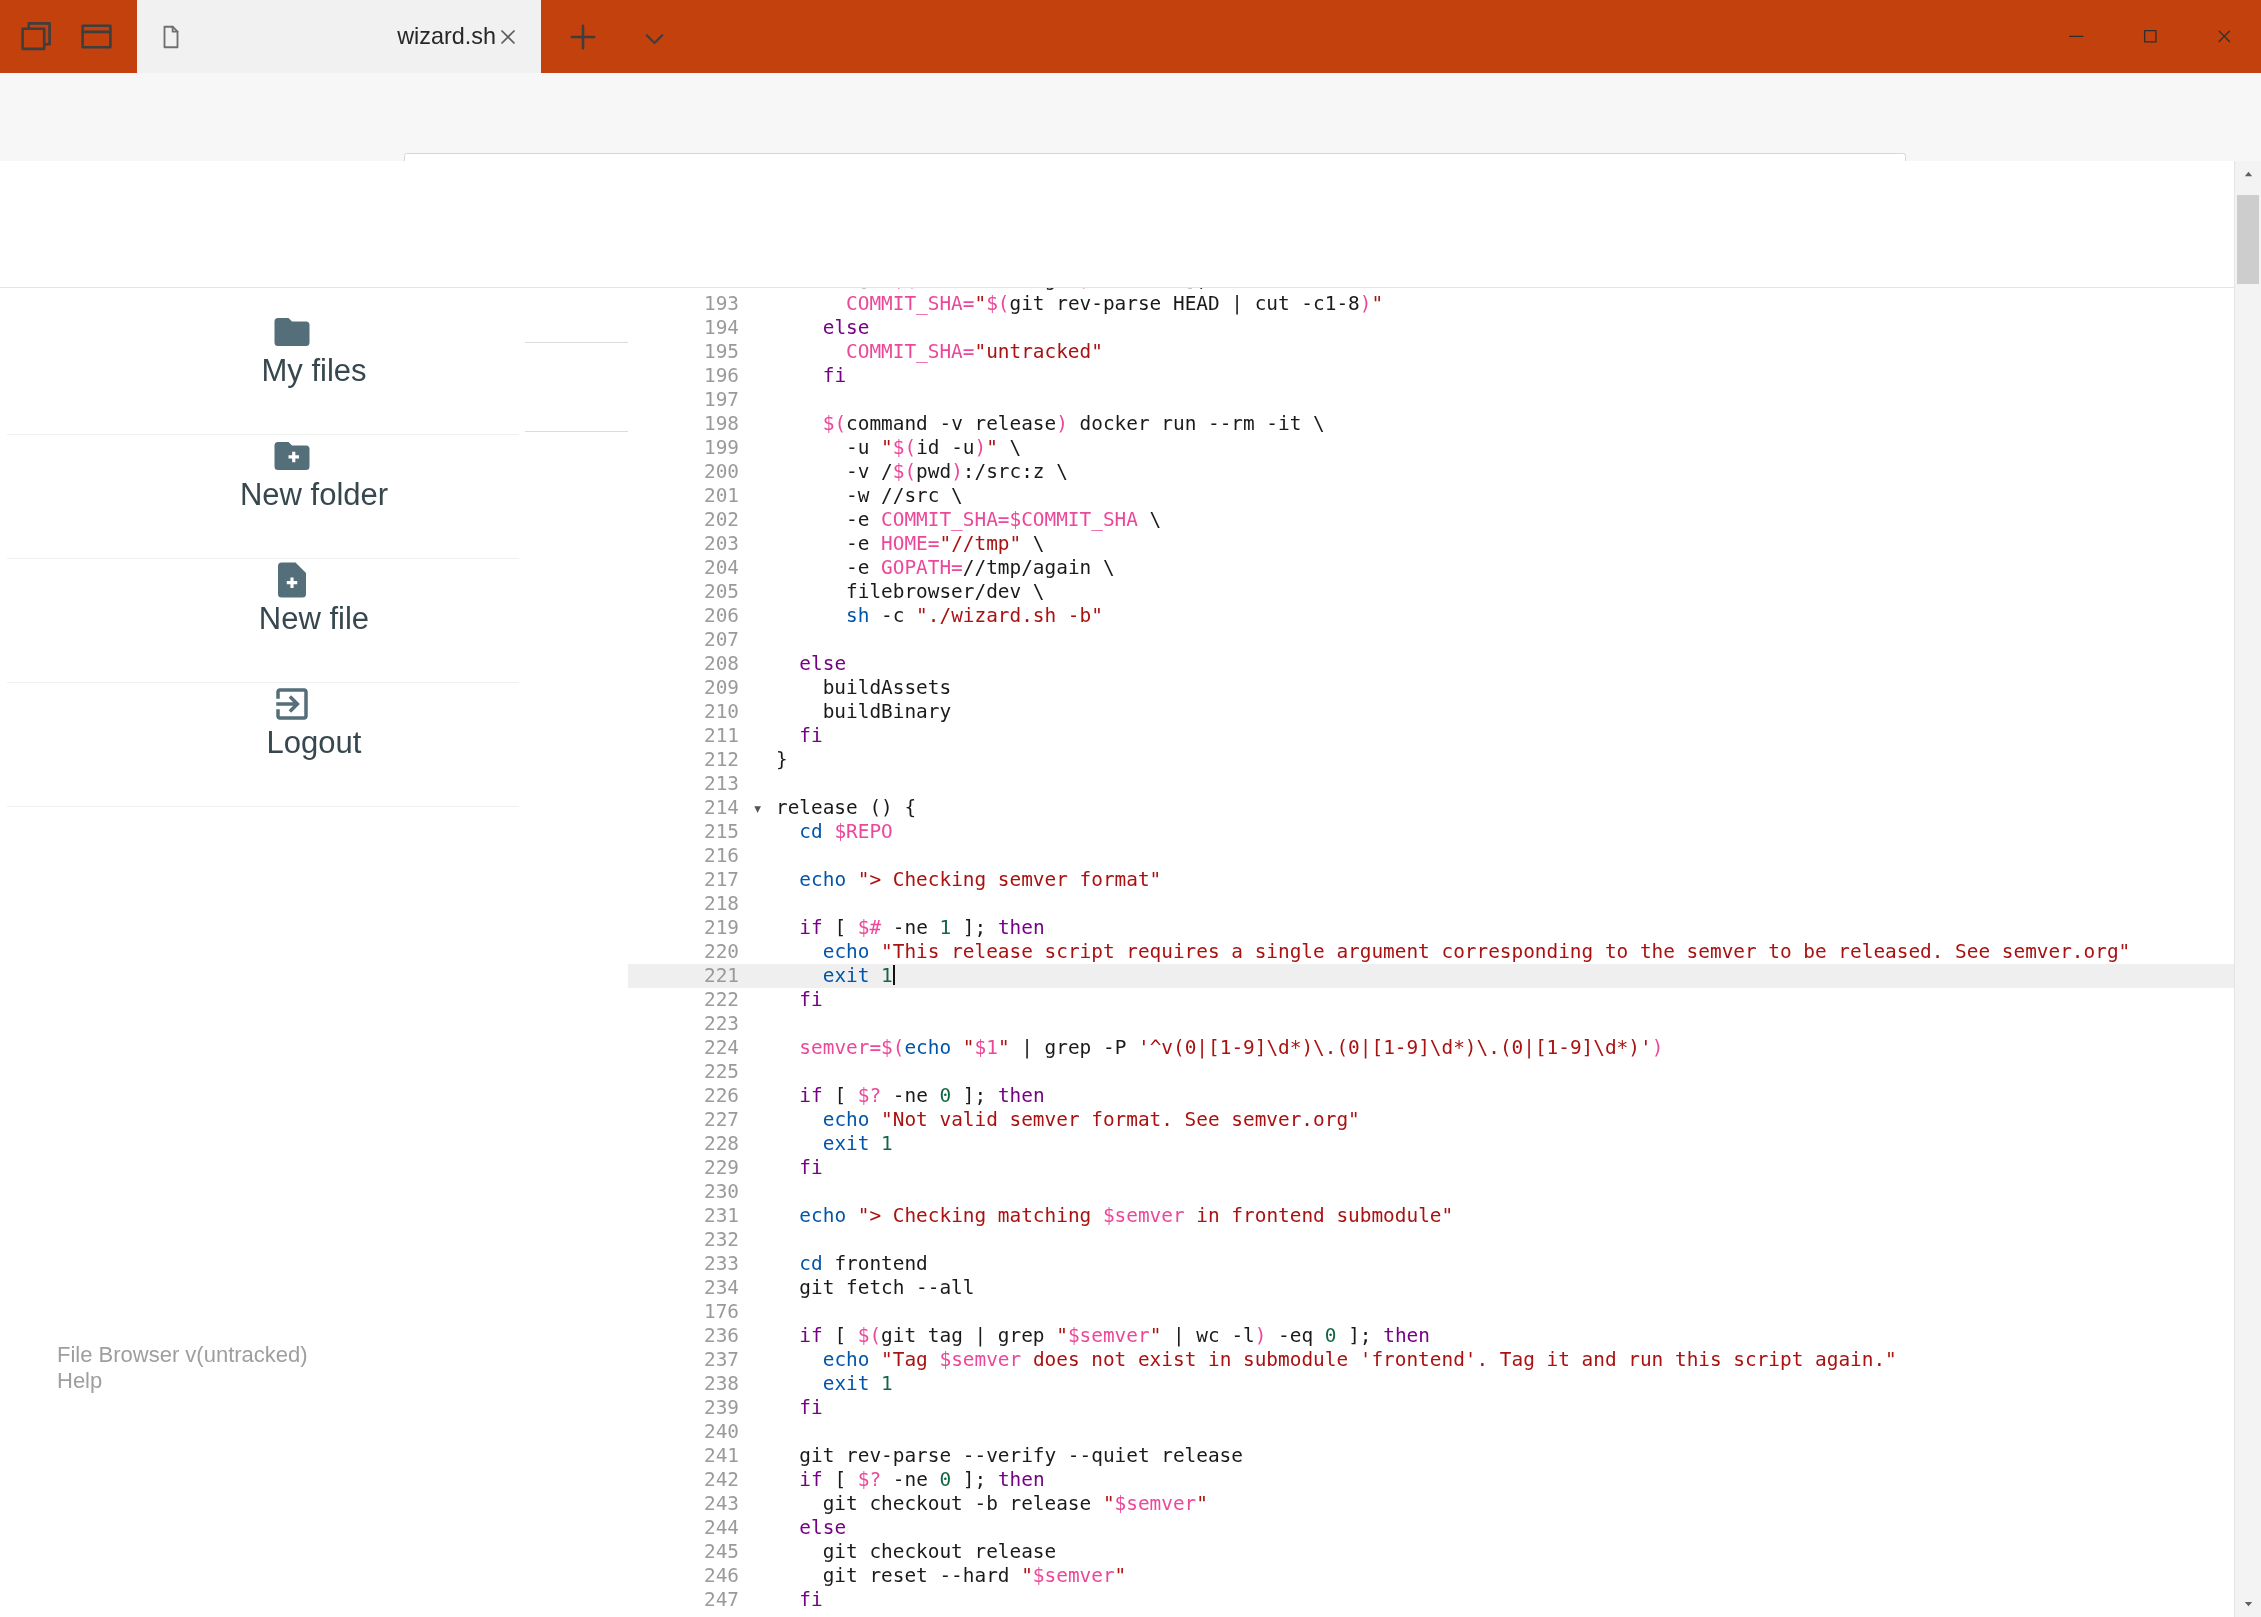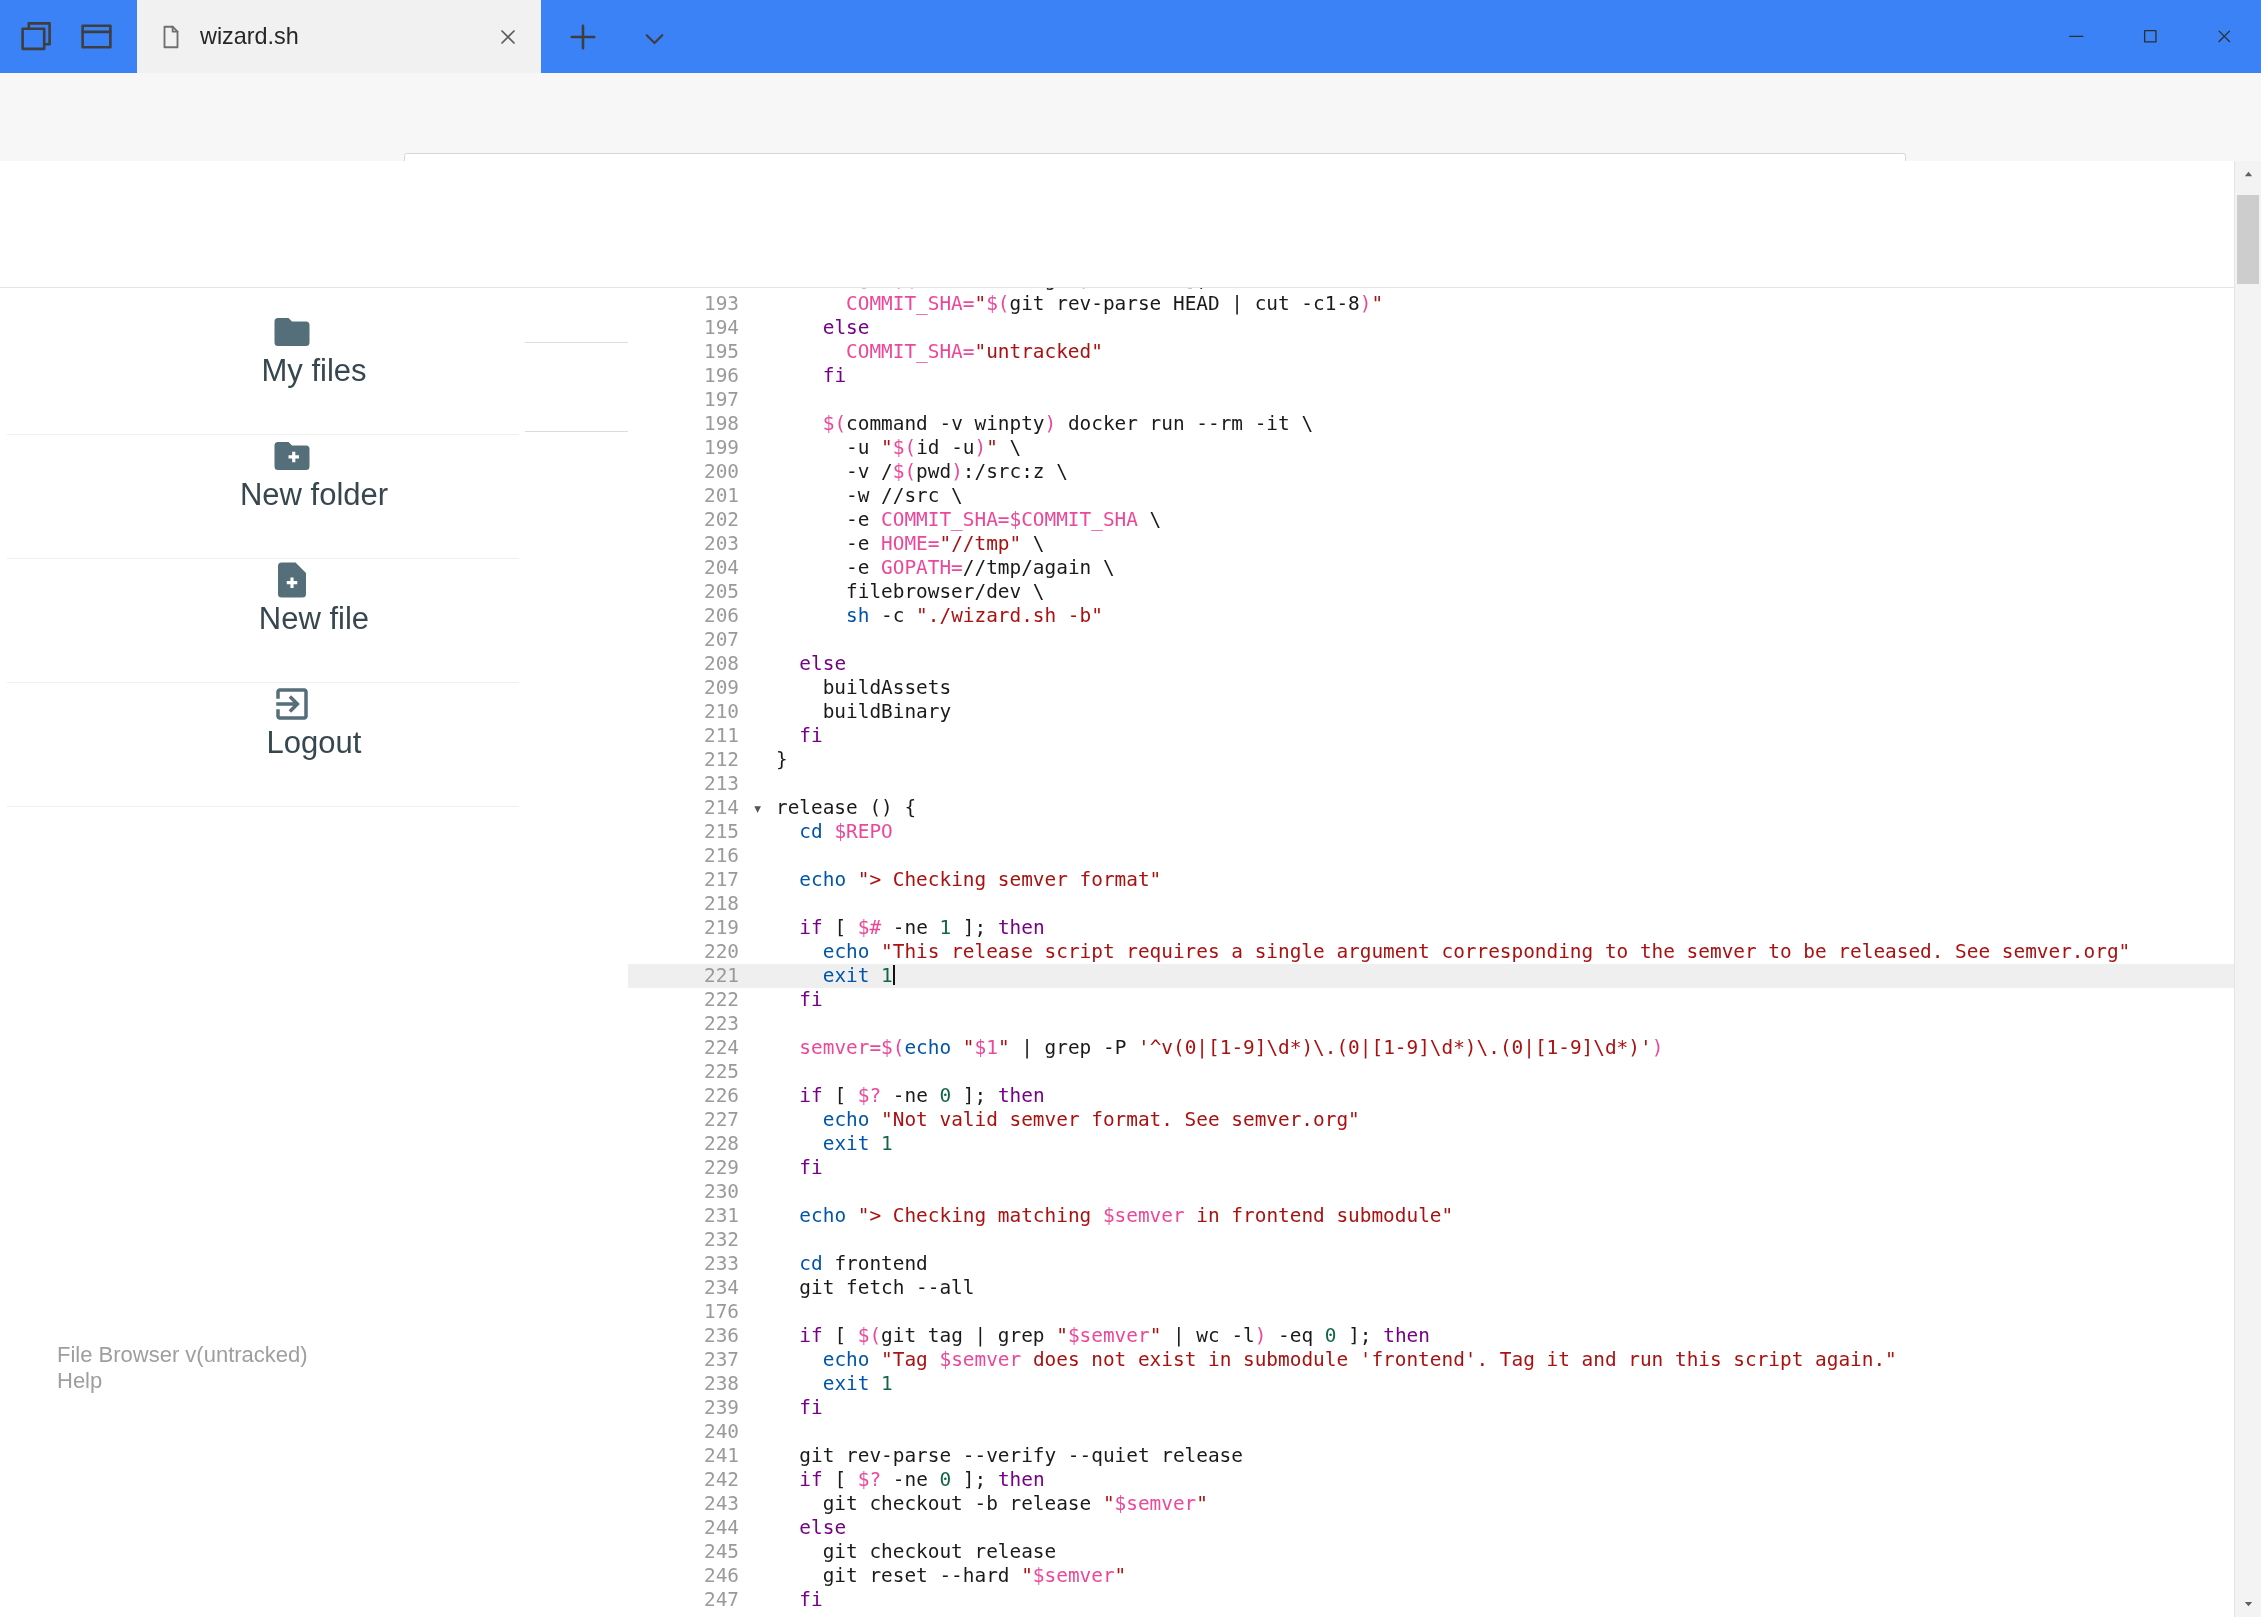--- a/index.html
+++ b/index.html
@@ -2,21 +2,21 @@
 <html style="font-size:13px"><head>
 <meta charset="utf-8">
 <title>wizard.sh</title>
 <style>
   * { margin:0; padding:0; box-sizing:border-box; }
   html,body { width:2261px; height:1617px; overflow:hidden; background:#fff;
     font-family:"Liberation Sans", sans-serif; }
   #stage { position:relative; width:2261px; height:1617px; overflow:hidden; background:#fff; }
 
   
-  .tabstrip { position:absolute; left:0; top:0; width:100%; height:73px; background:#3b82f6; }
+  .tabstrip { position:absolute; left:0; top:0; width:100%; height:73px; background:#c2410c;text-align:right; }
   .ts-ico { position:absolute; top:18px; width:37px; height:37px; color:#3e3e3e; }
   .ts-ico svg { width:100%; height:100%; }
   #ts-ico1 { left:18px; } #ts-ico2 { left:78px; }
   .tab { position:absolute; left:137px; top:0; width:404px; height:73px; background:#f1f1f1;
     display:flex; align-items:center; padding:0 21px; }
   .tab .fav { width:26px; height:26px; color:#6f6f6f; flex:none; }
   .tab .fav svg { width:100%; height:100%; }
   .tab .ttl { margin-left:16px; font-size:23.4px; color:#272727; flex:1; white-space:nowrap;
     overflow:hidden; }
   .tab .cls { width:24px; height:24px; color:#5c5c5c; flex:none; }
@@ -334,21 +334,21 @@
           <div class="codecol"><span class="tok-t">    </span><span class="tok-k">fi</span></div>
         </div>
         <div class="cm-line">
           <div class="ln">197</div>
           <div class="foldcol"></div>
           <div class="codecol"></div>
         </div>
         <div class="cm-line">
           <div class="ln">198</div>
           <div class="foldcol"></div>
-          <div class="codecol"><span class="tok-t">    </span><span class="tok-v">$(</span><span class="tok-t">command -v winpty</span><span class="tok-v">)</span><span class="tok-t"> docker run --rm -it \</span></div>
+          <div class="codecol"><span class="tok-t">    </span><span class="tok-v">$(</span><span class="tok-t">command -v release</span><span class="tok-v">)</span><span class="tok-t"> docker run --rm -it \</span></div>
         </div>
         <div class="cm-line">
           <div class="ln">199</div>
           <div class="foldcol"></div>
           <div class="codecol"><span class="tok-t">      -u </span><span class="tok-s">"</span><span class="tok-v">$(</span><span class="tok-t">id -u</span><span class="tok-v">)</span><span class="tok-s">"</span><span class="tok-t"> \</span></div>
         </div>
         <div class="cm-line">
           <div class="ln">200</div>
           <div class="foldcol"></div>
           <div class="codecol"><span class="tok-t">      -v /</span><span class="tok-v">$(</span><span class="tok-t">pwd</span><span class="tok-v">)</span><span class="tok-t">:/src:z \</span></div>

